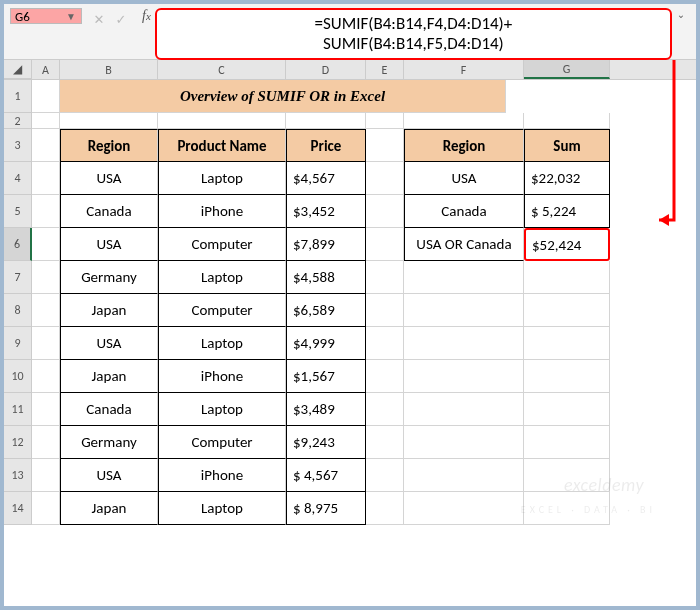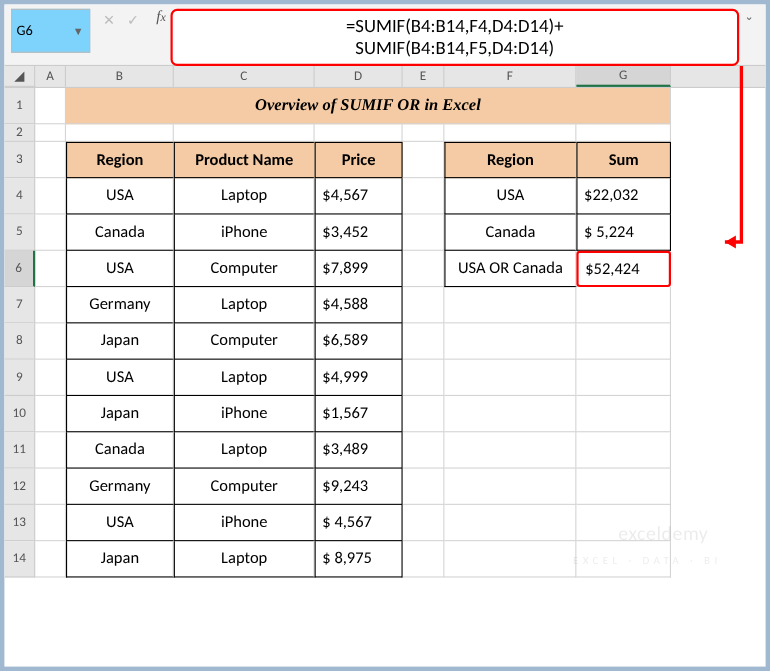--- a/index.html
+++ b/index.html
@@ -1,19 +1,19 @@
 <!DOCTYPE html>
 <html><head>
 <meta charset="utf-8">
 <style>
 * { box-sizing: border-box; margin: 0; padding: 0; }
 body { font-family: Calibri, Arial, sans-serif; font-size: 14px; background: #fff; width: 700px; height: 610px; position: relative; overflow: hidden; border: 4px solid #a0b8d0; }
 
 .formula-bar { display: flex; align-items: flex-start; background: #f3f3f3; border-bottom: 1px solid #ccc; height: 56px; padding: 4px 6px; }
-.name-box { width: 72px; height: 40px; background: #7dd3fc; border: 1px solid #bbb; display: flex; align-items: center; padding: 0 4px; font-size: 13px; }
+.name-box { width: 72px; height: 16px; background: #fca5a5; border: 1px solid #bbb; display: flex; align-items: center; padding: 0 4px; font-size: 13px; }
 .nb-text { flex: 1; }
 .nb-dd { width: 12px; text-align: center; color: #666; font-size: 10px; }
 .fb-btns { display: flex; margin: 0 6px; }
 .fb-btn { width: 22px; height: 22px; display: flex; align-items: center; justify-content: center; color: #bbb; font-size: 13px; }
 .fx { font-style: italic; font-family: 'Times New Roman', serif; font-size: 14px; color: #555; margin: 0 4px; }
 .formula-text { flex: 1; background: #fff; border: 2px solid #ff0000; border-radius: 6px; padding: 4px 8px; font-size: 17px; line-height: 20px; font-family: Calibri, Arial, sans-serif; position: relative; text-align: center; }
 .fb-expand { width: 18px; display: flex; align-items: flex-start; justify-content: center; color: #666; font-size: 10px; }
 
 .grid-wrap { position: relative; }
 .col-head-row { display: flex; height: 20px; background: #e6e6e6; border-bottom: 1px solid #ccc; }
@@ -36,21 +36,21 @@
 .tbord-t { border-top: 1px solid #000; }
 .tbord-b { border-bottom: 1px solid #000 !important; }
 .center { justify-content: center; }
 .price { font-family: Calibri, Arial; }
 .sel-cell { border: 2px solid #ff0000 !important; border-radius: 3px; }
 
 .red-arrow { position: absolute; }
 .arrow-line { stroke: #ff0000; stroke-width: 3; fill: none; }
 .arrow-head { fill: #ff0000; }
 
-.watermark { position: absolute; right: 52px; bottom: 110px; font-size: 18px; color: rgba(0,0,0,0.08); letter-spacing: 0.5px; }
+.watermark { position: absolute; right: 52px; bottom: 110px; font-size: 18px; color: rgba(0,0,0,0.08); font-style: italic; letter-spacing: 0.5px; }
 .watermark2 { position: absolute; right: 40px; bottom: 90px; font-size: 10px; color: rgba(0,0,0,0.08); letter-spacing: 4px; }
 </style>
 </head>
 <body>
 
 <div class="formula-bar">
   <div class="name-box">
     <span class="nb-text">G6</span>
     <span class="nb-dd">▼</span>
   </div>
@@ -76,21 +76,21 @@
     <div class="col-head cE">E</div>
     <div class="col-head cF">F</div>
     <div class="col-head cG sel">G</div>
   </div>
 
   <div class="grid-body">
 
     <div class="row">
       <div class="row-head">1</div>
       <div class="cell cA"></div>
-      <div class="cell title-cell" style="width:550px">Overview of SUMIF OR in Excel</div>
+      <div class="cell title-cell" style="width:446px">Overview of SUMIF OR in Excel</div>
     </div>
 
     <div class="row">
       <div class="row-head short" style="height:16px">2</div>
       <div class="cell cA short" style="height:16px"></div>
       <div class="cell cB short" style="height:16px"></div>
       <div class="cell cC short" style="height:16px"></div>
       <div class="cell cD short" style="height:16px"></div>
       <div class="cell cE short" style="height:16px"></div>
       <div class="cell cF short" style="height:16px"></div>

